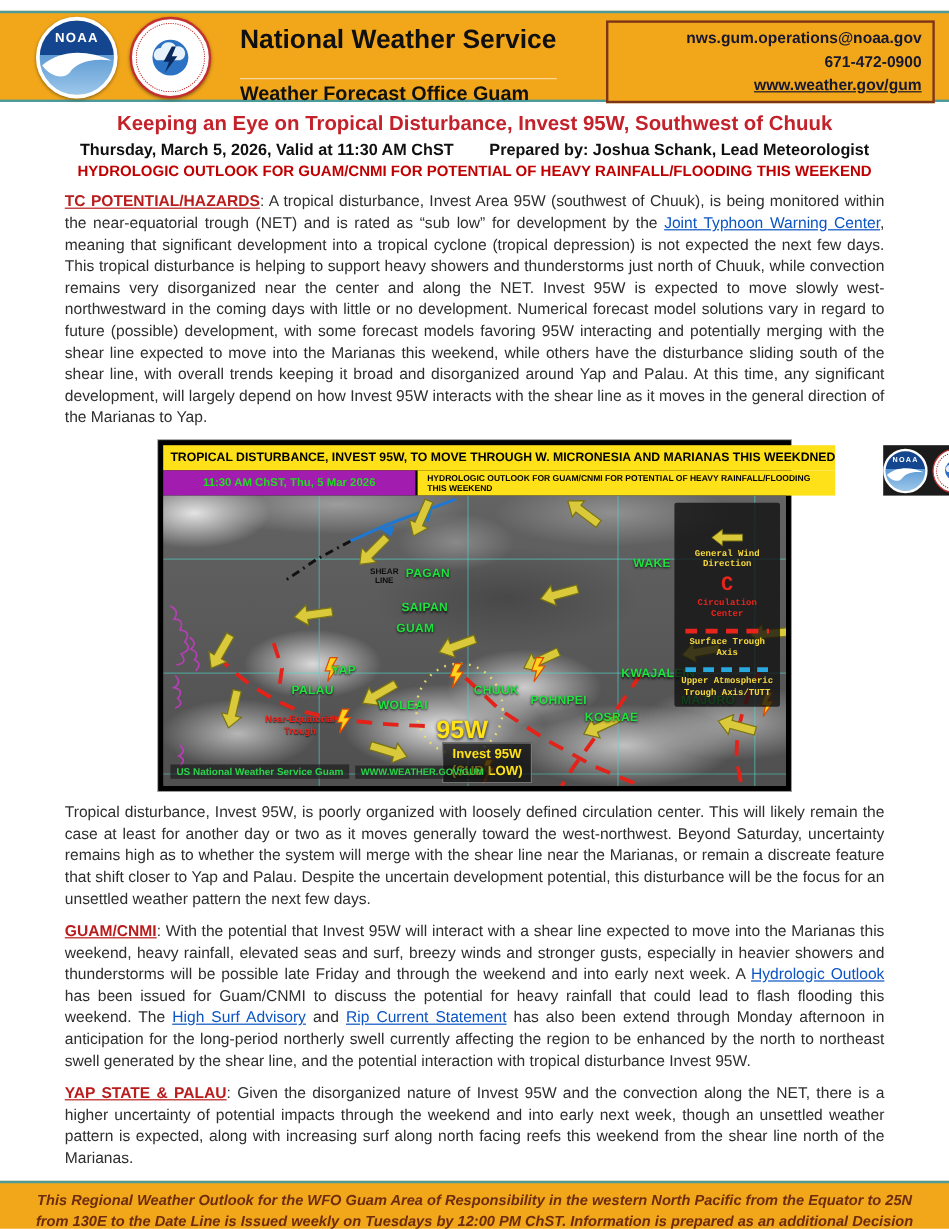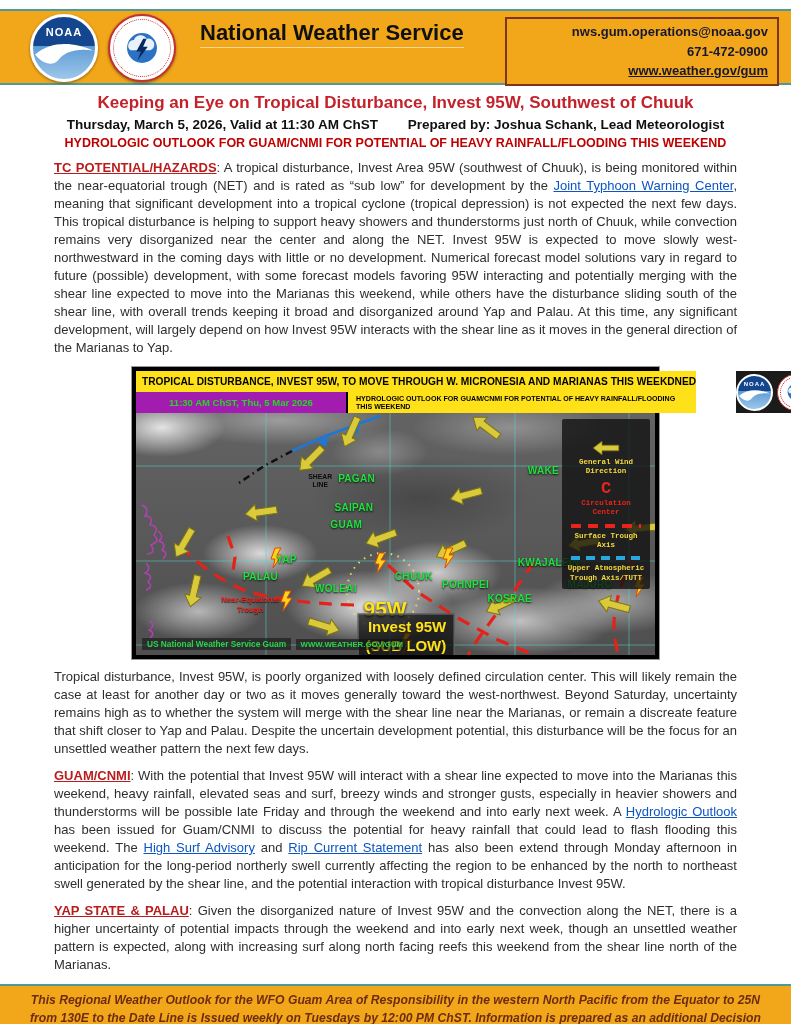--- a/index.html
+++ b/index.html
@@ -22,21 +22,21 @@
     background:linear-gradient(180deg,#14468F 0%,#14468F 46%,#5E9BD4 46%,#9CC7EA 100%);
     overflow:hidden; }
   .noaa-text { position:absolute; top:15%; left:50%; transform:translateX(-50%);
     color:#fff; font-size:11px; font-weight:bold; letter-spacing:1px; }
   .noaa-gull { position:absolute; left:0; top:34%; width:100%; }
   .logo-nws { width:68px; height:68px; left:108px; top:3px; background:#fff;
     border:2px solid #C53030; display:flex; align-items:center; justify-content:center; }
   .logo-nws::before { content:""; position:absolute; inset:3px; border:1.5px dotted #C53030; border-radius:50%; }
   .mast-titles { margin-left:200px; padding-top:9px; color:#101010; }
   .org-title { font-size:22px; font-weight:bold; line-height:1.15;
-    border-bottom:1.5px solid rgba(255,255,255,.55); display:inline-block; padding-bottom:2px; }
+    border-bottom:1.5px solid rgba(255,255,255,.55); display:inline-block; padding-bottom:20px; }
   .office-title { font-size:16.5px; font-weight:bold; margin-top:3px; }
   .contact-box { position:absolute; right:12px; top:6px; width:274px; text-align:right;
     font-weight:bold; font-size:13px; color:#17172F; line-height:1.5;
     border:2px solid #7E3517; background:#F2A71B; padding:3px 9px; }
   .contact-site { color:#17172F; text-decoration:underline; display:inline-block; }
 
   
   .headline { color:#C4222B; font-size:17px; font-weight:bold; text-align:center; margin-top:8px; }
   .dateline { font-size:13.5px; font-weight:bold; color:#101010; text-align:center; margin-top:4px; }
   .dateline .prep { margin-left:26px; }
@@ -85,22 +85,22 @@
       linear-gradient(180deg,#636363,#4F4F4F);
   }
   .map-overlay { position:absolute; inset:0; width:100%; height:100%; }
   .isl { position:absolute; transform:translate(-50%,-50%); color:#1FE23F; font-size:10px;
     font-weight:bold; letter-spacing:.3px; text-shadow:0 1px 2px rgba(0,0,0,.9); white-space:nowrap; z-index:3; }
   .shear-label { position:absolute; left:35.5%; top:28%; transform:translate(-50%,-50%);
     color:#0b0b0b; font-size:6.8px; font-weight:bold; text-align:center; line-height:1.15; width:34px; z-index:3; }
   .invest95 { position:absolute; left:48%; top:81%; transform:translate(-50%,-50%);
     color:#FFE218; font-size:21px; font-weight:bold; text-shadow:0 1px 3px #000; z-index:4; }
   .invest-tag { position:absolute; left:52%; top:92%; transform:translate(-50%,-50%);
-    background:rgba(10,10,10,.72); border:1px solid #777; color:#FFE218; font-size:15px;
-    font-weight:bold; text-align:right; padding:2px 7px; line-height:1.3; z-index:4; white-space:nowrap; }
+    background:rgba(10,10,10,.72); border:1px solid #777; color:#FFE218; font-size:11px;
+    font-weight:bold; text-align:center; padding:2px 7px; line-height:1.3; z-index:4; white-space:nowrap; }
   .net-label { position:absolute; left:22%; top:79%; transform:translate(-50%,-50%);
     color:#E8241C; font-size:7.8px; font-weight:bold; text-align:center; width:64px; line-height:1.2;
     text-shadow:0 1px 1px rgba(0,0,0,.7); z-index:3; }
 
   .legend { position:absolute; top:6px; right:5px; width:88px; background:rgba(15,15,15,.78);
     padding:17px 4px 6px; text-align:center; border-radius:2px; z-index:5;font-family:Liberation Mono, monospace; }
   .lg-label { font-size:7.5px; font-weight:bold; color:#F5D93B; line-height:1.25; margin-top:2px; }
   .lg-label.red { color:#E8241C; }
   .lg-c { color:#E8241C; font-size:17px; font-weight:bold; line-height:1; margin-top:3px; }
   .lg-row { display:block; margin:4px auto 0; }
@@ -139,20 +139,21 @@
     </div>
     <div class="logo logo-nws">
       <svg width="46" height="46" viewBox="0 0 40 40">
         <circle cx="20" cy="20" r="13" fill="#2B72C4"></circle>
         <path d="M10 22 a5 5 0 0 1 3-9 a6 6 0 0 1 11-1 a5 5 0 0 1 3 10 Z" fill="#E8F2FB"></path>
         <polygon points="21,12 15,23 19,23 16,31 25,19 21,19 24,12" fill="#0A2A5E"></polygon>
       </svg>
     </div>
     <div class="mast-titles">
       <div class="org-title">National Weather Service</div>
+      <div class="office-title">Weather Forecast Office Guam</div>
     </div>
     <div class="contact-box">
       <div>nws.gum.operations@noaa.gov</div>
       <div>671-472-0900</div>
       <a href="#" class="contact-site">www.weather.gov/gum</a>
     </div>
   </header>
 
   <section>
     <h1 class="headline">Keeping an Eye on Tropical Disturbance, Invest 95W, Southwest of Chuuk</h1>

